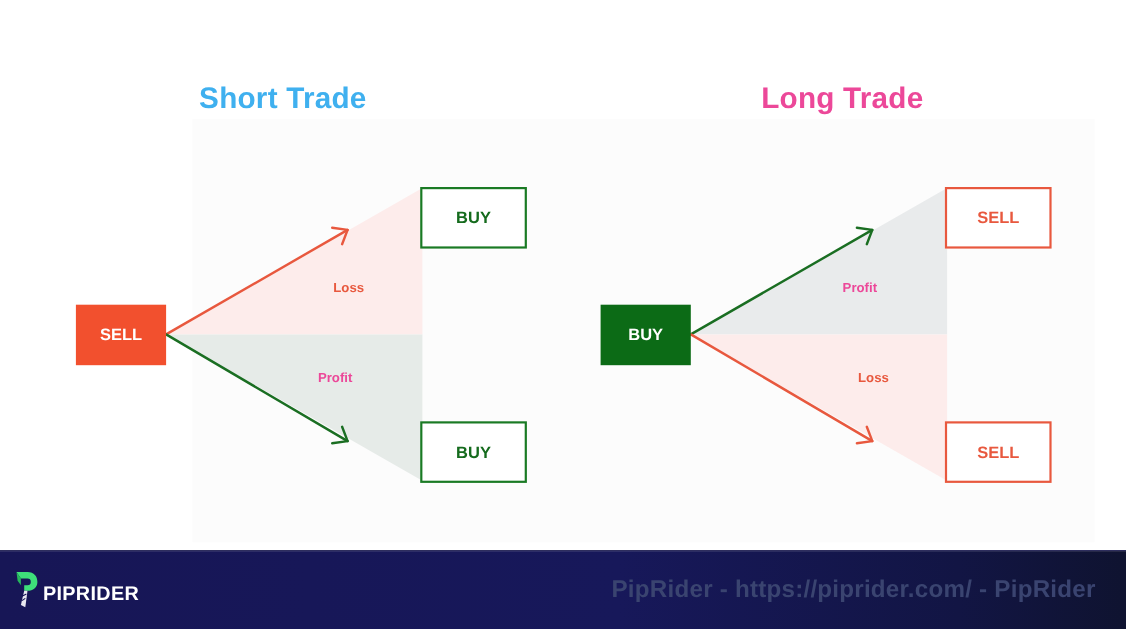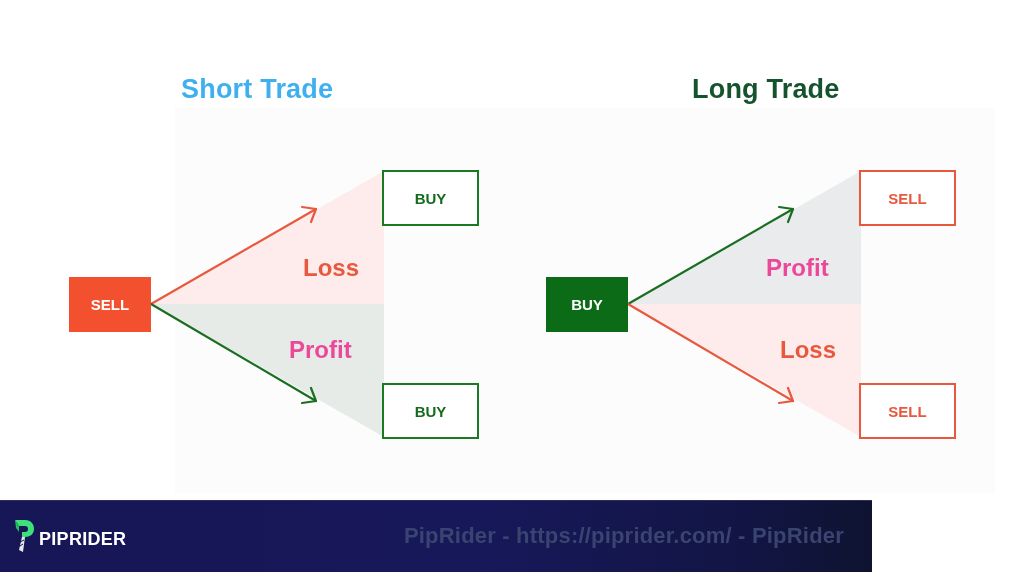--- a/index.html
+++ b/index.html
@@ -10,36 +10,36 @@
     }
     .canvas { position: absolute; left: 0; top: 0; width: 1024px; height: 536px; background: #ffffff; padding-left: 20px; }
     .panel-bg {
       position: absolute; left: 175px; top: 108px; width: 820px; height: 385px;
       background: #fcfcfc;
     }
     .title {
       position: absolute; top: 74px; font-weight: 700; font-size: 27px; letter-spacing: 0.2px;
     }
     .title.short { left: 181px; color: #3fb0ef; }
-    .title.long { left: 692px; color: #14532d; }
+    .title.long { left: 692px; color: #ec4899; }
     svg.diagram { position: absolute; left: 0; top: 0; }
     .box {
       position: absolute; box-sizing: border-box; display: flex; align-items: center; justify-content: center;
       font-weight: 700; font-size: 15px;
     }
     .box.solid-red { background: #f2502e; color: #ffffff; }
     .box.solid-green { background: #0c6b16; color: #ffffff; }
     .box.outline-green { border: 2px solid #1a7a24; color: #156b1d; background: #ffffff; }
     .box.outline-red { border: 2px solid #e8583e; color: #e8583e; background: #ffffff; }
-    .lbl { position: absolute; font-weight: 700; font-size: 24px; }
+    .lbl { position: absolute; font-weight: 700; font-size: 12px; }
     .lbl.red { color: #e8583e; }
     .lbl.green { color: #ec4899; }
 
     .footer {
-      position: absolute; left: 0; top: 500px; width: 872px; height: 72px;
+      position: absolute; left: 0; top: 500px; width: 1024px; height: 72px;
       background: linear-gradient(90deg, #171656 0%, #17185a 55%, #121544 85%, #0f1330 100%);
       border-top: 1px solid #2e2e5e;
     }
     .logo { position: absolute; left: 13px; top: 17px; display: flex; align-items: center; }
     .logo-text { color: #ffffff; font-weight: 700; font-size: 18px; letter-spacing: 0.3px; margin-left: 4px; margin-top: 6px; }
     .watermark {
       position: absolute; right: 28px; top: 22px; color: #3a4470; font-weight: 700; font-size: 22px; letter-spacing: 0.2px; margin-left: 26px;
     }
   </style>
 </head>

